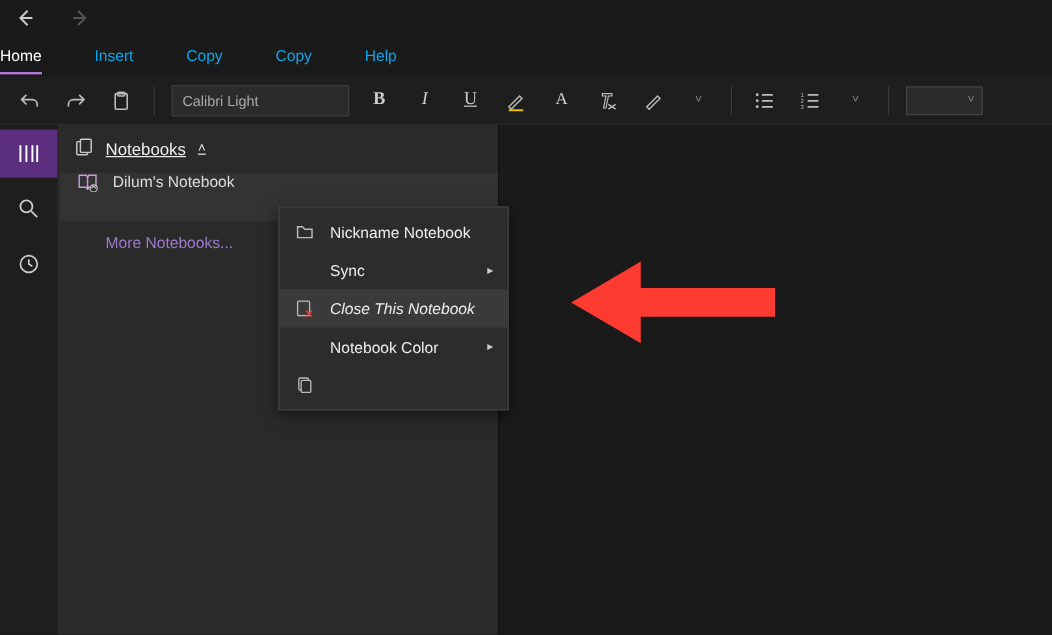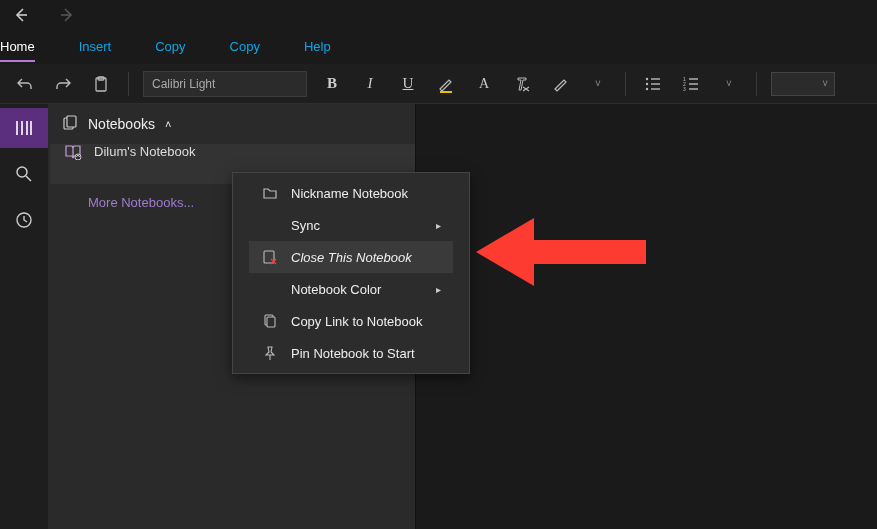--- a/index.html
+++ b/index.html
@@ -12,40 +12,40 @@
 
   
   .tabs { display: flex; align-items: center; gap: 44px; padding: 4px 16px 0 0; height: 32px; }
   .tab { font-size: 13px; color: #0ea5e9; cursor: pointer; padding-bottom: 6px; border-bottom: 2px solid transparent; }
   .tab.active { color: #fff; border-bottom: 2px solid #b479d8; }
 
   
   .ribbon { display: flex; align-items: center; height: 40px; padding: 0 12px; gap: 12px; background: #1e1e1e; border-bottom: 1px solid #2e2e2e; }
   .ribbon .sep { width: 1px; height: 24px; background: #3a3a3a; margin: 0 2px; }
   .ribbon-btn { width: 26px; height: 26px; display: flex; align-items: center; justify-content: center; color: #bbb; font-size: 14px; cursor: pointer; }
-  .font-input { width: 164px; height: 26px; background: #2b2b2b; border: 1px solid #3c3c3c; color: #aaa; font-size: 12px; padding: 0 8px; }
+  .font-input { width: 148px; height: 26px; background: #2b2b2b; border: 1px solid #3c3c3c; color: #aaa; font-size: 12px; padding: 0 8px; }
   .ribbon svg { display: block; }
   .chev { color: #888; font-size: 10px; }
   .style-select { width: 64px; height: 24px; background: #2b2b2b; border: 1px solid #444; display: flex; align-items: center; justify-content: flex-end; padding-right: 6px; }
 
   
   .body-row { display: flex; height: calc(529px - 32px - 32px - 40px); }
   .rail { width: 48px; background: #1e1e1e; display: flex; flex-direction: column; align-items: center; padding-top: 4px; gap: 6px; }
   .rail-btn { width: 48px; height: 40px; display: flex; align-items: center; justify-content: center; color: #bbb; cursor: pointer; }
   .rail-btn.active { background: #5b2e7e; color: #fff; }
 
   .sidebar { width: 368px; background: #2a2a2a; border-right: 1px solid #111; display: flex; flex-direction: column; }
-  .sb-header { height: 40px; display: flex; align-items: center; gap: 10px; padding: 0 14px; color: #eee; font-size: 14px; cursor: pointer; }
+  .sb-header { height: 40px; display: flex; align-items: center; gap: 10px; padding: 0 14px; color: #eee; font-size: 14px; cursor: pointer; text-decoration: underline; }
   .sb-item { height: 40px; display: flex; align-items: flex-start; gap: 12px; padding: 0 14px; font-size: 13px; color: #ddd; cursor: pointer; background: #333; border-left: 2px solid #2a2a2a; }
   .sb-link { height: 36px; display: flex; align-items: center; padding-left: 40px; font-size: 13px; color: #9f7bcf; cursor: pointer; }
 
   .canvas { flex: 1; background: #1a1a1a; position: relative; }
 
   
-  .ctx { position: absolute; left: 232px; top: 172px; width: 238px; background: #2c2c2c; border: 1px solid #444; box-shadow: 0 4px 12px rgba(0,0,0,0.5); padding: 4px 16px; z-index: 50; }
+  .ctx { position: absolute; left: 232px; top: 172px; width: 192px; background: #2c2c2c; border: 1px solid #444; box-shadow: 0 4px 12px rgba(0,0,0,0.5); padding: 4px 0; z-index: 50; }
   .ctx-item { height: 32px; display: flex; align-items: center; gap: 12px; padding: 0 12px; font-size: 13px; color: #eee; cursor: pointer; position: relative; }
   .ctx-item.selected { background: #3a3a3a; font-style: italic; }
   .ctx-item .arrow { margin-left: auto; font-size: 10px; color: #ccc; }
   .ctx-icon { width: 18px; height: 18px; display: flex; align-items: center; justify-content: center; color: #bbb; }
 
   
   .pointer { position: absolute; left: 476px; top: 214px; width: 170px; height: 76px; z-index: 100; }
 </style>
 </head>
 <body>
@@ -228,27 +228,18 @@
     <span>Notebook Color</span>
     <span class="arrow">▸</span>
   </div>
   <div class="ctx-item">
     <span class="ctx-icon">
       <svg width="16" height="16" viewBox="0 0 16 16">
           <rect x="3" y="2" width="8" height="10" rx="1" stroke="#bbb" stroke-width="1.1" fill="none"></rect>
           <rect x="5" y="4" width="8" height="10" rx="1" stroke="#bbb" stroke-width="1.1" fill="#2c2c2c"></rect>
         </svg>
     </span>
-    <span>Copy Link to Notebook</span>
-  </div>
-  <div class="ctx-item">
-    <span class="ctx-icon">
-      <svg width="16" height="16" viewBox="0 0 16 16">
-          <path d="M6 2h4l-1 5 3 3H4l3-3z M8 10v5" stroke="#bbb" stroke-width="1.1" fill="none"></path>
-        </svg>
-    </span>
-    <span>Pin Notebook to Start</span>
   </div>
 </div>
 
 <svg class="pointer" viewBox="0 0 170 76">
   <polygon points="0,38 58,4 58,26 170,26 170,50 58,50 58,72" fill="#fe3b30"></polygon>
 </svg>
 
 </body></html>

